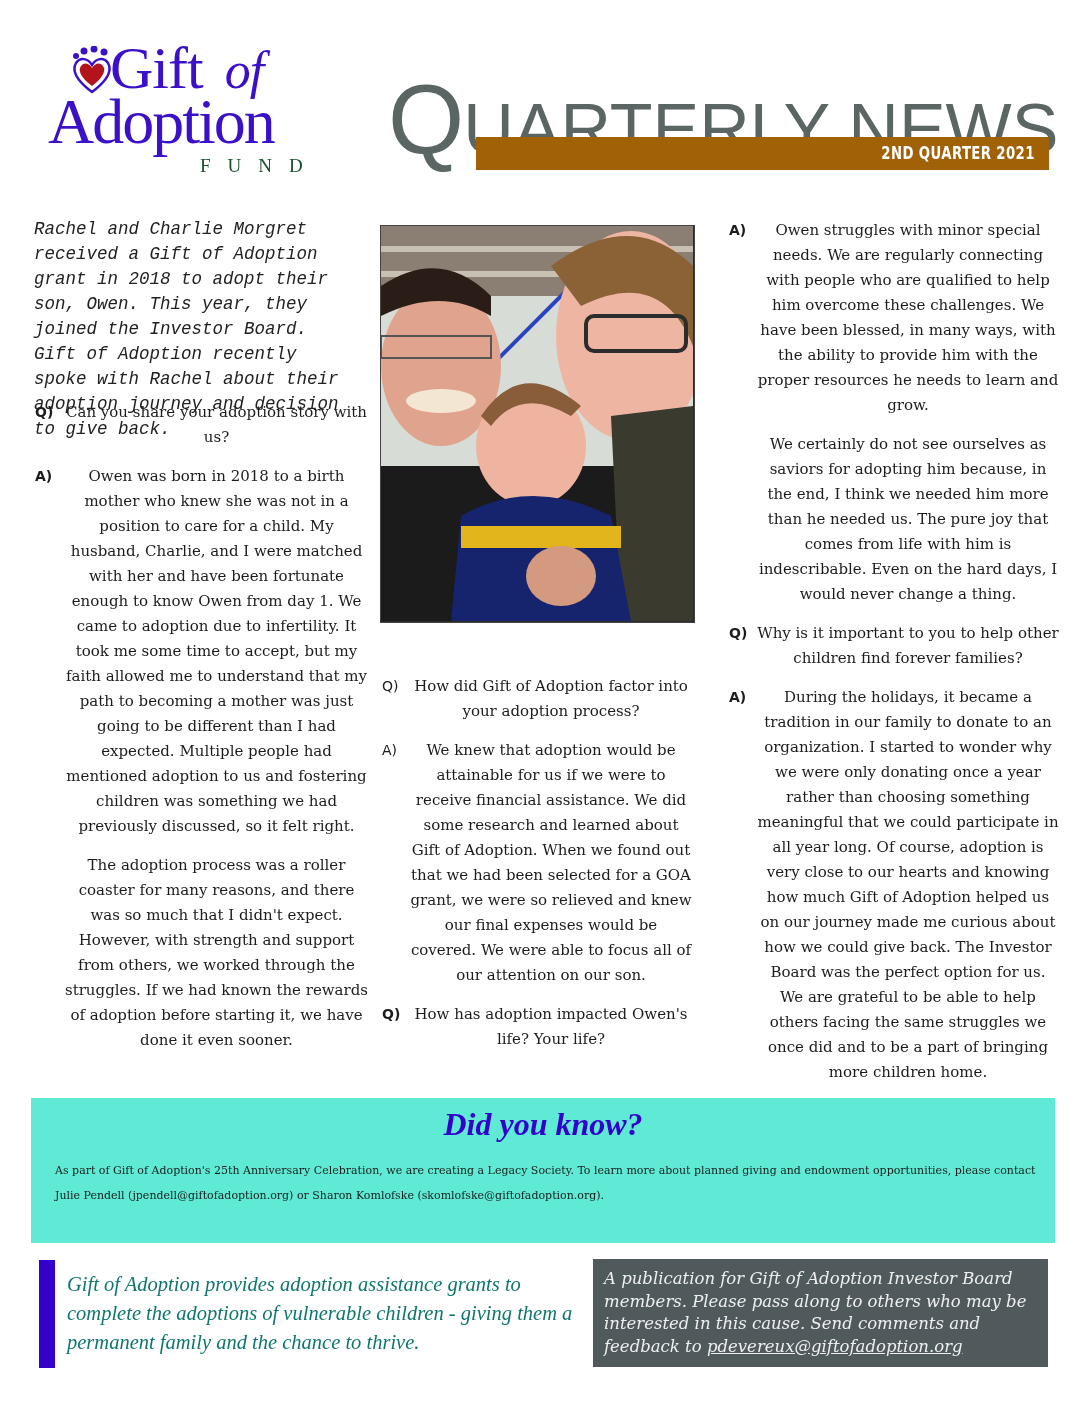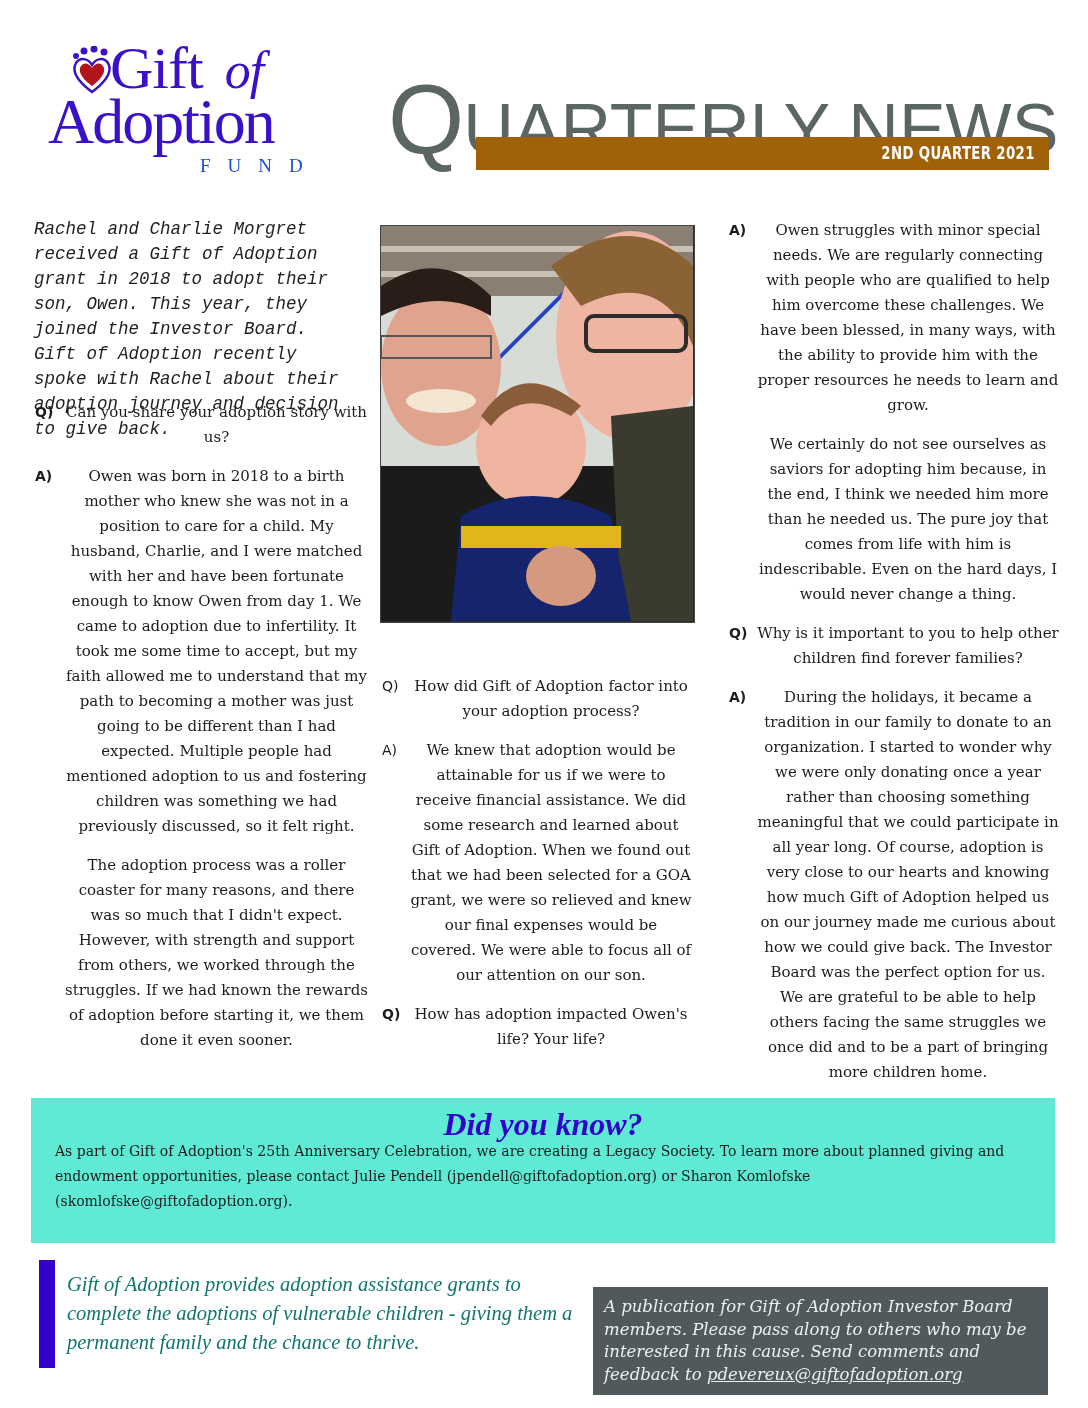--- a/index.html
+++ b/index.html
@@ -7,21 +7,21 @@
       width: 1088px; height: 1408px; background: #ffffff; position: relative; overflow: hidden;
       font-family: "DejaVu Serif", serif; color: #1a1a1a;
     }
     .abs { position: absolute; }
 
     
     .logo { left: 48px; top: 38px; width: 300px; height: 140px; }
     .logo-gift { position: absolute; left: 62px; top: 0px; font-family: "Liberation Serif", serif; font-size: 60px; color: #3a10c8; letter-spacing: -1px; line-height: 1; }
     .logo-of { font-style: italic; font-size: 52px; margin-left: 22px; }
     .logo-adoption { position: absolute; left: 0px; top: 52px; font-family: "Liberation Serif", serif; font-size: 64px; color: #3a10c8; letter-spacing: -2px; line-height: 1; text-align: center; }
-    .logo-fund { position: absolute; left: 152px; top: 118px; font-family: "Liberation Serif", serif; font-size: 19px; color: #1d4ed8; letter-spacing: 17px; line-height: 1; }
+    .logo-fund { position: absolute; left: 152px; top: 118px; font-family: "Liberation Serif", serif; font-size: 19px; color: #14532d; letter-spacing: 17px; line-height: 1; }
     .logo-heart { position: absolute; left: 22px; top: 8px; width: 44px; height: 52px; }
 
     
     .masthead { left: 388px; top: 70px; font-family: Liberation Sans, sans-serif; color: #5b6563; line-height: 1; white-space: nowrap; }
     .masthead .big { font-size: 98px; letter-spacing: -1px; }
     .masthead .rest { font-size: 70px; letter-spacing: 0px; }
     .quarter-bar { left: 476px; top: 137px; width: 573px; height: 33px; background: #a16207; }
     .quarter-label { position: absolute; right: 14px; top: 6px; color: #ffffff; font-family: "DejaVu Sans", sans-serif; font-size: 17px; font-weight: bold; letter-spacing: 0.5px; transform: scaleX(0.78); transform-origin: right center; }
 
     
@@ -35,26 +35,26 @@
     .qa .body p:last-child { margin-bottom: 0; }
     .col1 { left: 35px; top: 400px; width: 335px; }
     .col2 { left: 382px; top: 674px; width: 310px; }
     .col3 { left: 729px; top: 218px; width: 330px; }
 
     .photo { left: 380px; top: 225px; width: 315px; height: 398px; border: 1.5px solid #444; box-sizing: border-box; overflow: hidden; background: #2b2b2b; }
 
     
     .dyk { left: 31px; top: 1098px; width: 1024px; height: 145px; background: #5eead4; }
     .dyk-title { position: absolute; left: 0; right: 0; top: 8px; text-align: center; font-family: "Liberation Serif", serif; font-style: italic; font-weight: bold; font-size: 32px; color: #3300cc; }
-    .dyk-body { position: absolute; left: 24px; top: 41px; width: 990px; font-family: "DejaVu Serif", serif; font-size: 14px; line-height: 25px; color: #1c1c1c; }
+    .dyk-body { position: absolute; left: 24px; top: 60px; width: 990px; font-family: "DejaVu Serif", serif; font-size: 11px; line-height: 25px; color: #1c1c1c; }
 
     
     .accent-bar { left: 39px; top: 1260px; width: 16px; height: 108px; background: #3300cc; }
     .mission { left: 67px; top: 1270px; width: 510px; font-family: "Liberation Serif", serif; font-style: italic; font-size: 20.5px; line-height: 29px; color: #0f766e; }
-    .pub-box { left: 593px; top: 1259px; width: 455px; height: 108px; background: #505a5c; margin-top: 28px; }
+    .pub-box { left: 593px; top: 1259px; width: 455px; height: 108px; background: #505a5c; }
     .pub-text { position: absolute; left: 11px; top: 9px; width: 440px; font-family: "DejaVu Serif", serif; font-style: italic; font-size: 16.5px; line-height: 22.5px; color: #eef0f0; }
     .pub-text a { color: #eef0f0; text-decoration: underline; }
   </style>
 </head>
 <body>
 
 <div class="abs logo">
   <svg class="logo-heart" viewBox="0 0 44 52">
     <circle cx="14" cy="5" r="3.5" fill="#3a10c8"></circle>
     <circle cx="24" cy="3" r="3.5" fill="#3a10c8"></circle>
@@ -81,21 +81,21 @@
   <div class="qa">
     <div class="tag">Q)</div>
     <div class="body">
         <p>Can you share your adoption story with us?</p>
       </div>
   </div>
   <div class="qa">
     <div class="tag">A)</div>
     <div class="body">
       <p>Owen was born in 2018 to a birth mother who knew she was not in a position to care for a child. My husband, Charlie, and I were matched with her and have been fortunate enough to know Owen from day 1. We came to adoption due to infertility. It took me some time to accept, but my faith allowed me to understand that my path to becoming a mother was just going to be different than I had expected. Multiple people had mentioned adoption to us and fostering children was something we had previously discussed, so it felt right.</p>
-      <p>The adoption process was a roller coaster for many reasons, and there was so much that I didn't expect. However, with strength and support from others, we worked through the struggles. If we had known the rewards of adoption before starting it, we them done it even sooner.</p>
+      <p>The adoption process was a roller coaster for many reasons, and there was so much that I didn't expect. However, with strength and support from others, we worked through the struggles. If we had known the rewards of adoption before starting it, we have done it even sooner.</p>
     </div>
   </div>
 </div>
 
 <div class="abs photo">
   <svg width="312" height="395" viewBox="0 0 312 395">
     <rect width="312" height="395" fill="#d8dcd6"></rect>
     <rect x="0" y="0" width="312" height="70" fill="#8a7f72"></rect>
     <rect x="0" y="20" width="312" height="6" fill="#c8c0b2"></rect>
     <rect x="0" y="45" width="312" height="6" fill="#c8c0b2"></rect>

